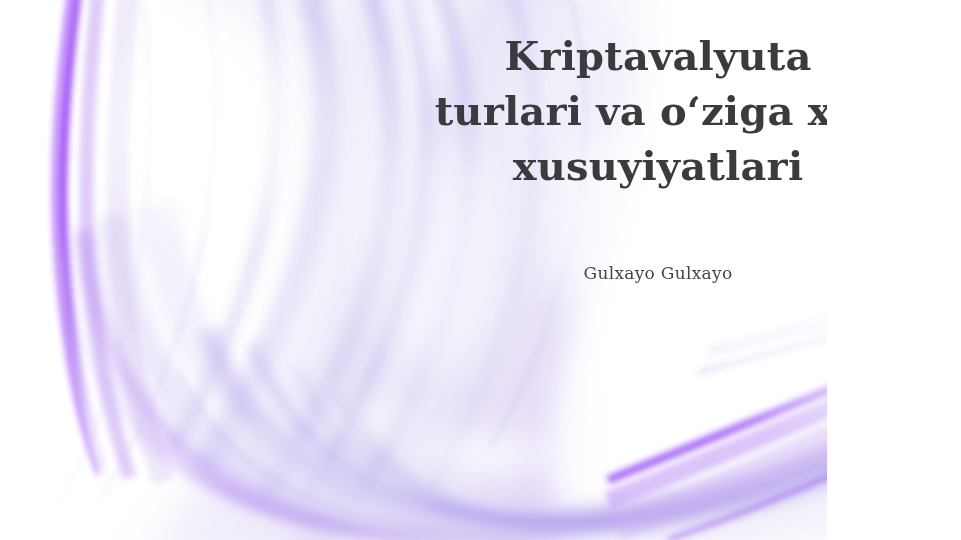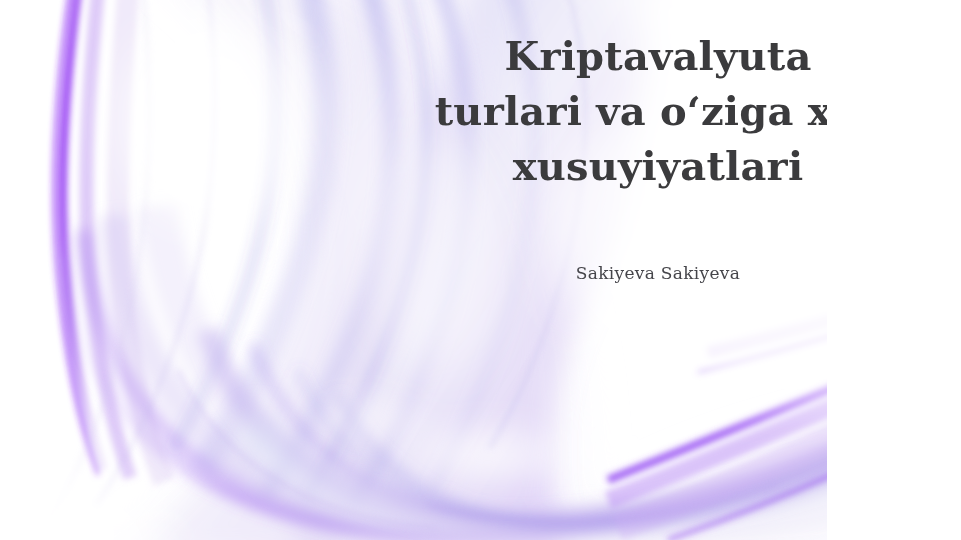--- a/index.html
+++ b/index.html
@@ -233,18 +233,18 @@
 
   <div class="text-layer">
 
     <div id="title-block">
       <h1 id="slide-title">Kriptavalyuta
 turlari va oʻziga xos
 xusuyiyatlari</h1>
     </div>
 
     <div id="subtitle-block">
-      <p id="slide-subtitle">Sakiyeva Sakiyeva</p>
+      <p id="slide-subtitle">Gulxayo Gulxayo</p>
     </div>
 
   </div>
 
 </div>
 
 </body></html>

